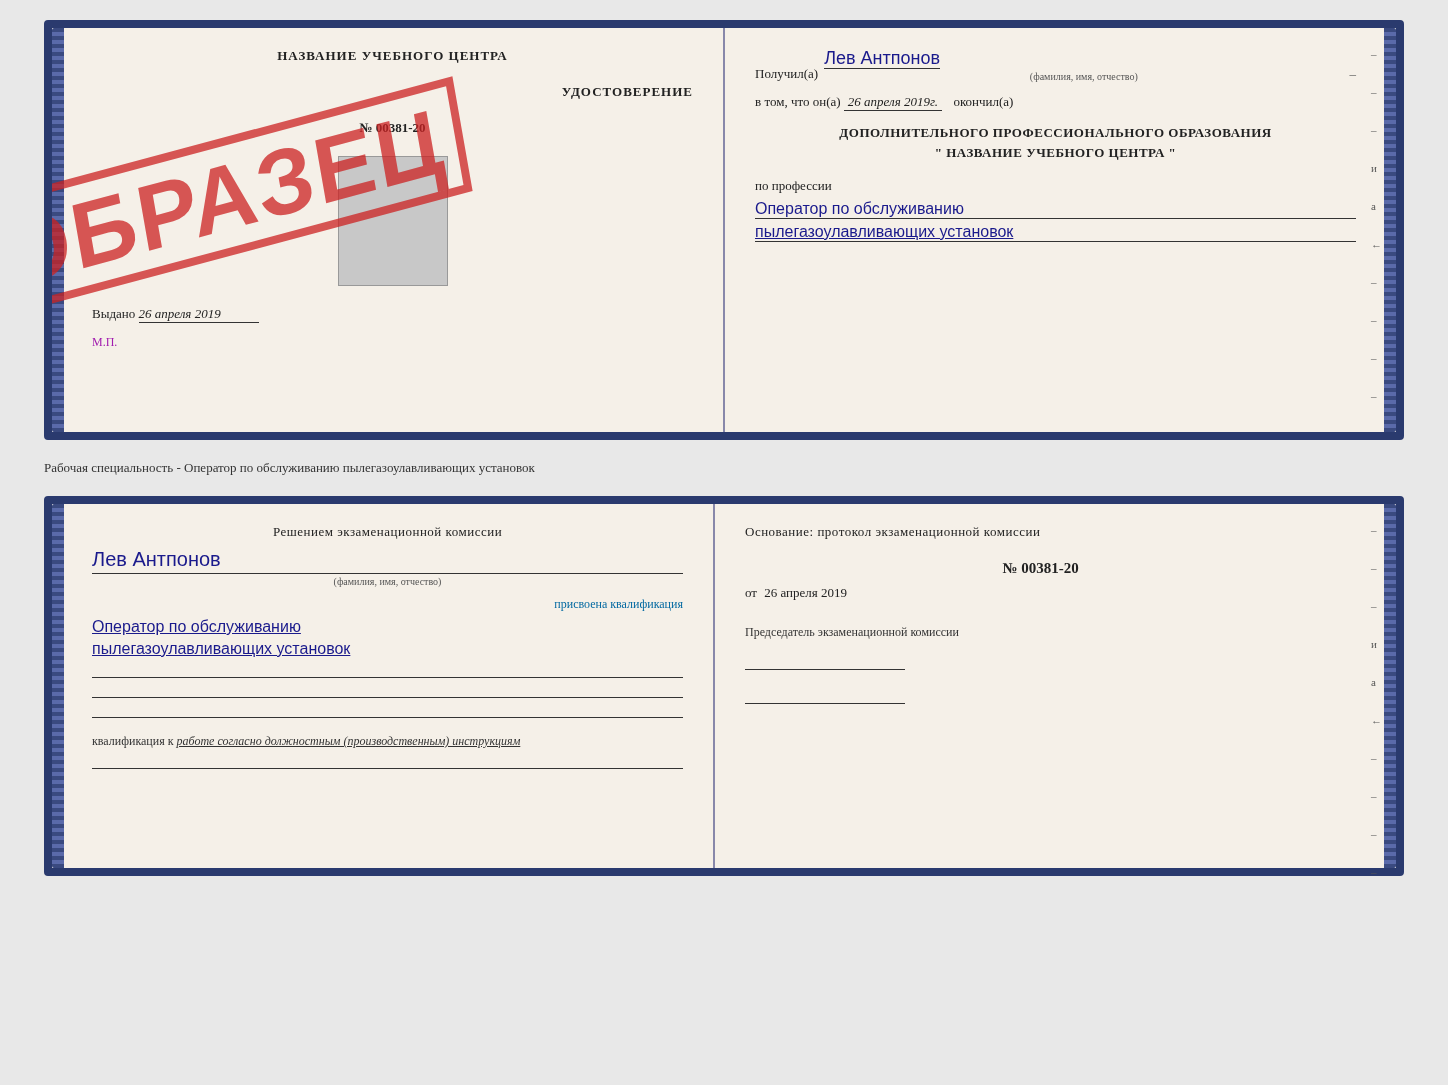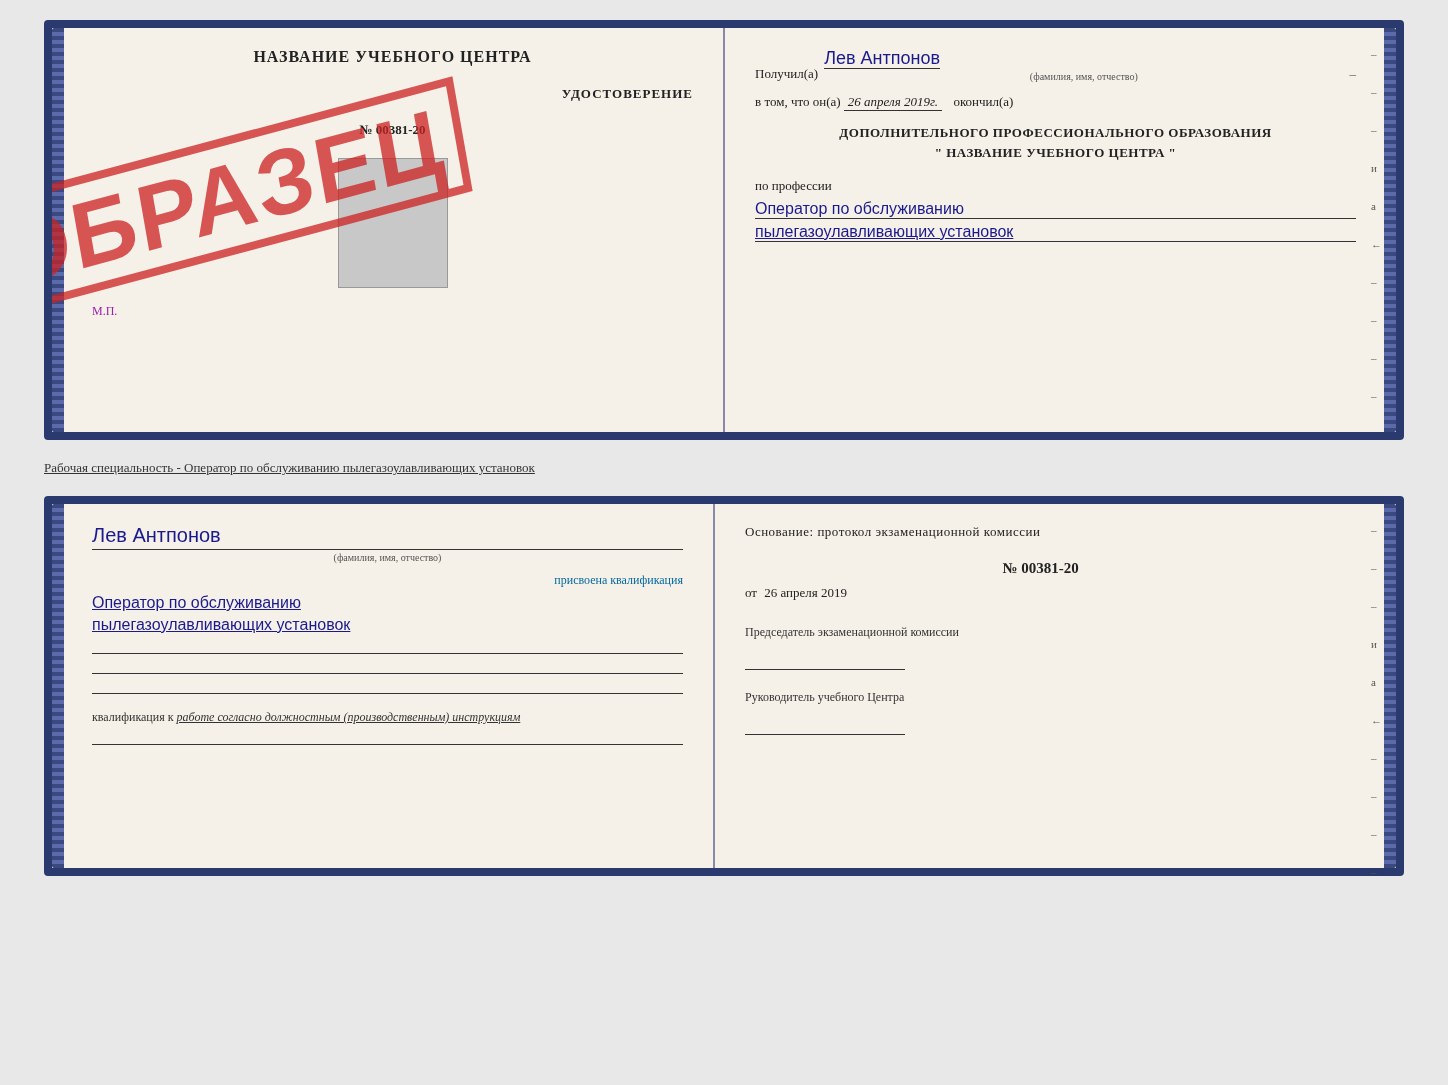--- a/index.html
+++ b/index.html
@@ -47,21 +47,21 @@
       overflow: hidden;
     }
 
     .right-page {
       flex: 1;
       padding: 20px 40px 20px 30px;
       position: relative;
     }
 
     .page-title {
-      font-size: 16px;
+      font-size: 13px;
       font-weight: bold;
       text-align: center;
       letter-spacing: 1px;
       color: #222;
       margin-bottom: 20px;
     }
 
     .cert-type {
       font-size: 13px;
       font-weight: bold;
@@ -349,20 +349,24 @@
   <div class="spine-decoration spine-left"></div>
 
   <div class="left-page">
     <div class="page-title">НАЗВАНИЕ УЧЕБНОГО ЦЕНТРА</div>
 
     <div class="cert-type">УДОСТОВЕРЕНИЕ</div>
     <div class="cert-number">№ 00381-20</div>
 
     <div class="photo-placeholder"></div>
 
+    <div class="issued-row">
+      <span>Выдано</span>
+      <span class="underline-val">26 апреля 2019</span>
+    </div>
 
     <div class="mp-row">М.П.</div>
 
     <div class="stamp-overlay">
       <div class="stamp-text">ОБРАЗЕЦ</div>
     </div>
   </div>
 
   <div class="right-page">
     <div class="recipient-row">
@@ -399,26 +403,27 @@
       <span>–</span>
       <span>–</span>
       <span>–</span>
       <span>–</span>
     </div>
   </div>
 
   <div class="spine-decoration spine-right"></div>
 </div>
 
-<div class="separator-text" style="width:1360px; padding: 4px 0; text-decoration: underline;">Рабочая специальность - Оператор по обслуживанию пылегазоулавливающих установок</div>
+<div class="separator-text" style="width:1360px; padding: 4px 0;">Рабочая специальность - Оператор по обслуживанию пылегазоулавливающих установок</div>
 
 <div class="document-bottom">
   <div class="spine-decoration spine-left"></div>
 
   <div class="bottom-left">
+    <div class="commission-title">Решением экзаменационной комиссии</div>
 
     <div>
       <div class="person-name-large">Лев Антпонов</div>
       <div style="border-bottom: 1px solid #333; margin-bottom: 2px;"></div>
       <span class="sub-label">(фамилия, имя, отчество)</span>
     </div>
 
     <div class="qual-label">присвоена квалификация</div>
     <span class="qual-val">Оператор по обслуживанию</span>
     <span class="qual-val">пылегазоулавливающих установок</span>
@@ -443,21 +448,20 @@
       <span>от</span>
       <span style="margin-left: 4px;">26 апреля 2019</span>
     </div>
 
     <div class="signature-block">
       <div class="signature-title">Председатель экзаменационной комиссии</div>
       <span class="sig-line"></span>
     </div>
 
     <div class="signature-block">
-      <div class="signature-title">Руководитель учебного Центра</div>
       <span class="sig-line"></span>
     </div>
 
     <div class="side-dashes">
       <span>–</span>
       <span>–</span>
       <span>–</span>
       <span>и</span>
       <span>а</span>
       <span>←</span>

